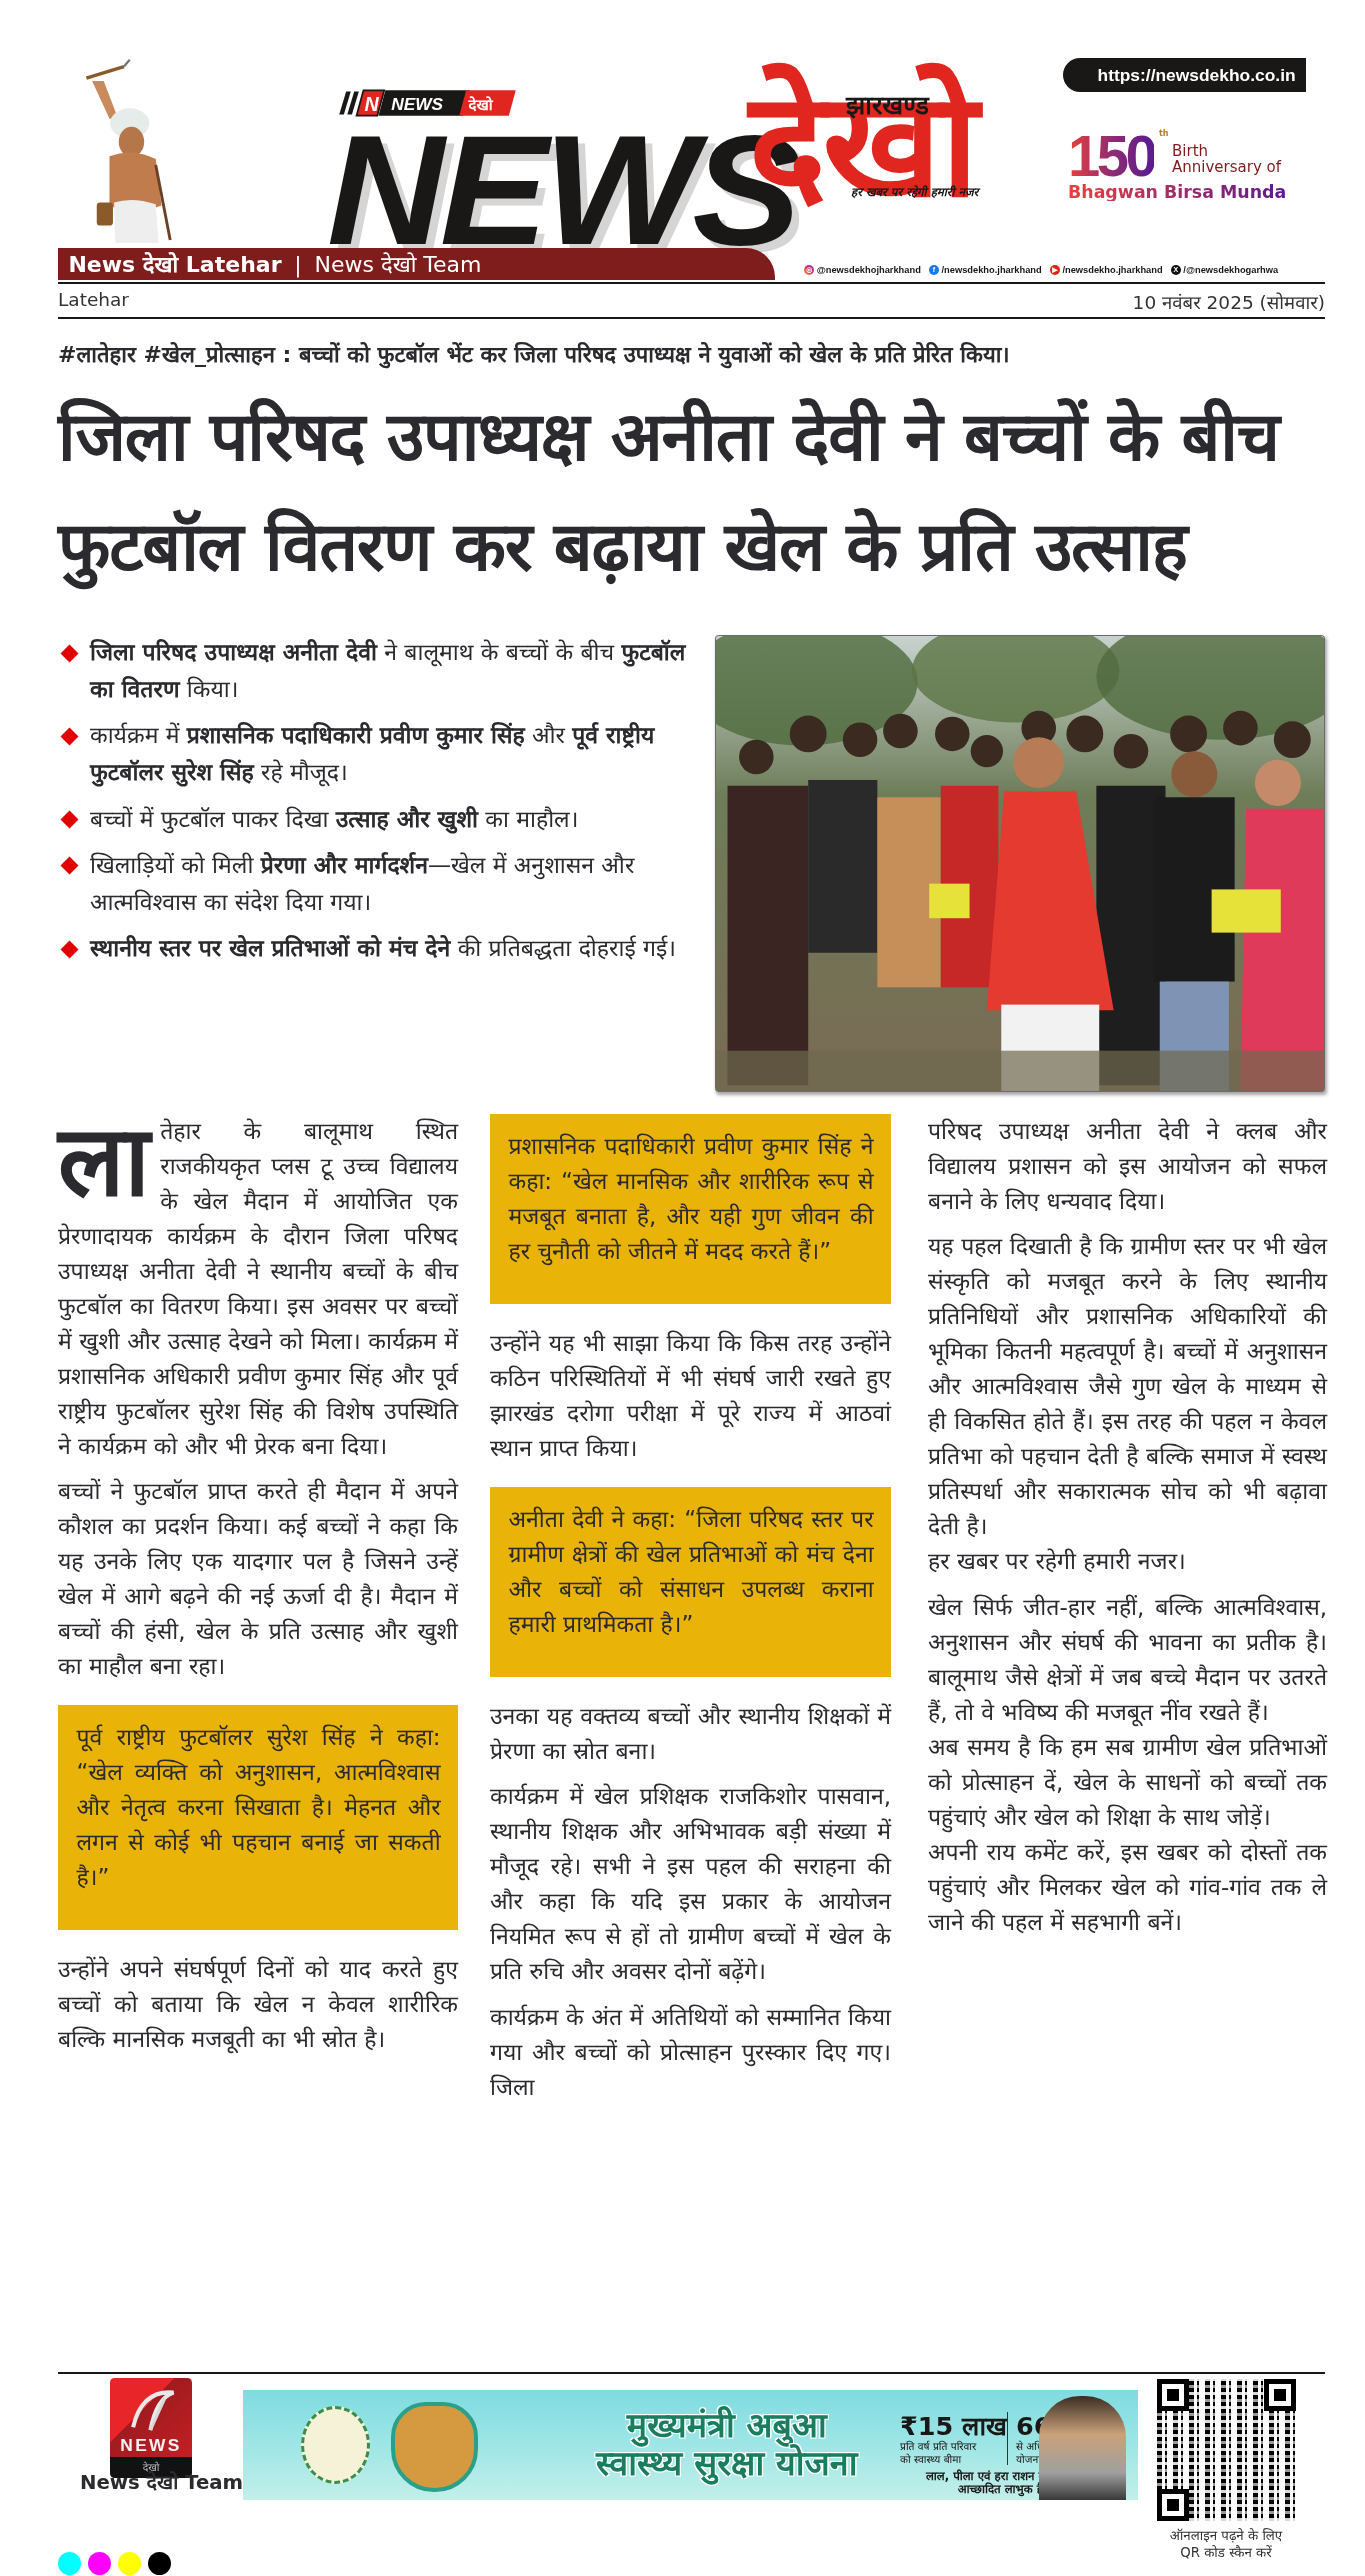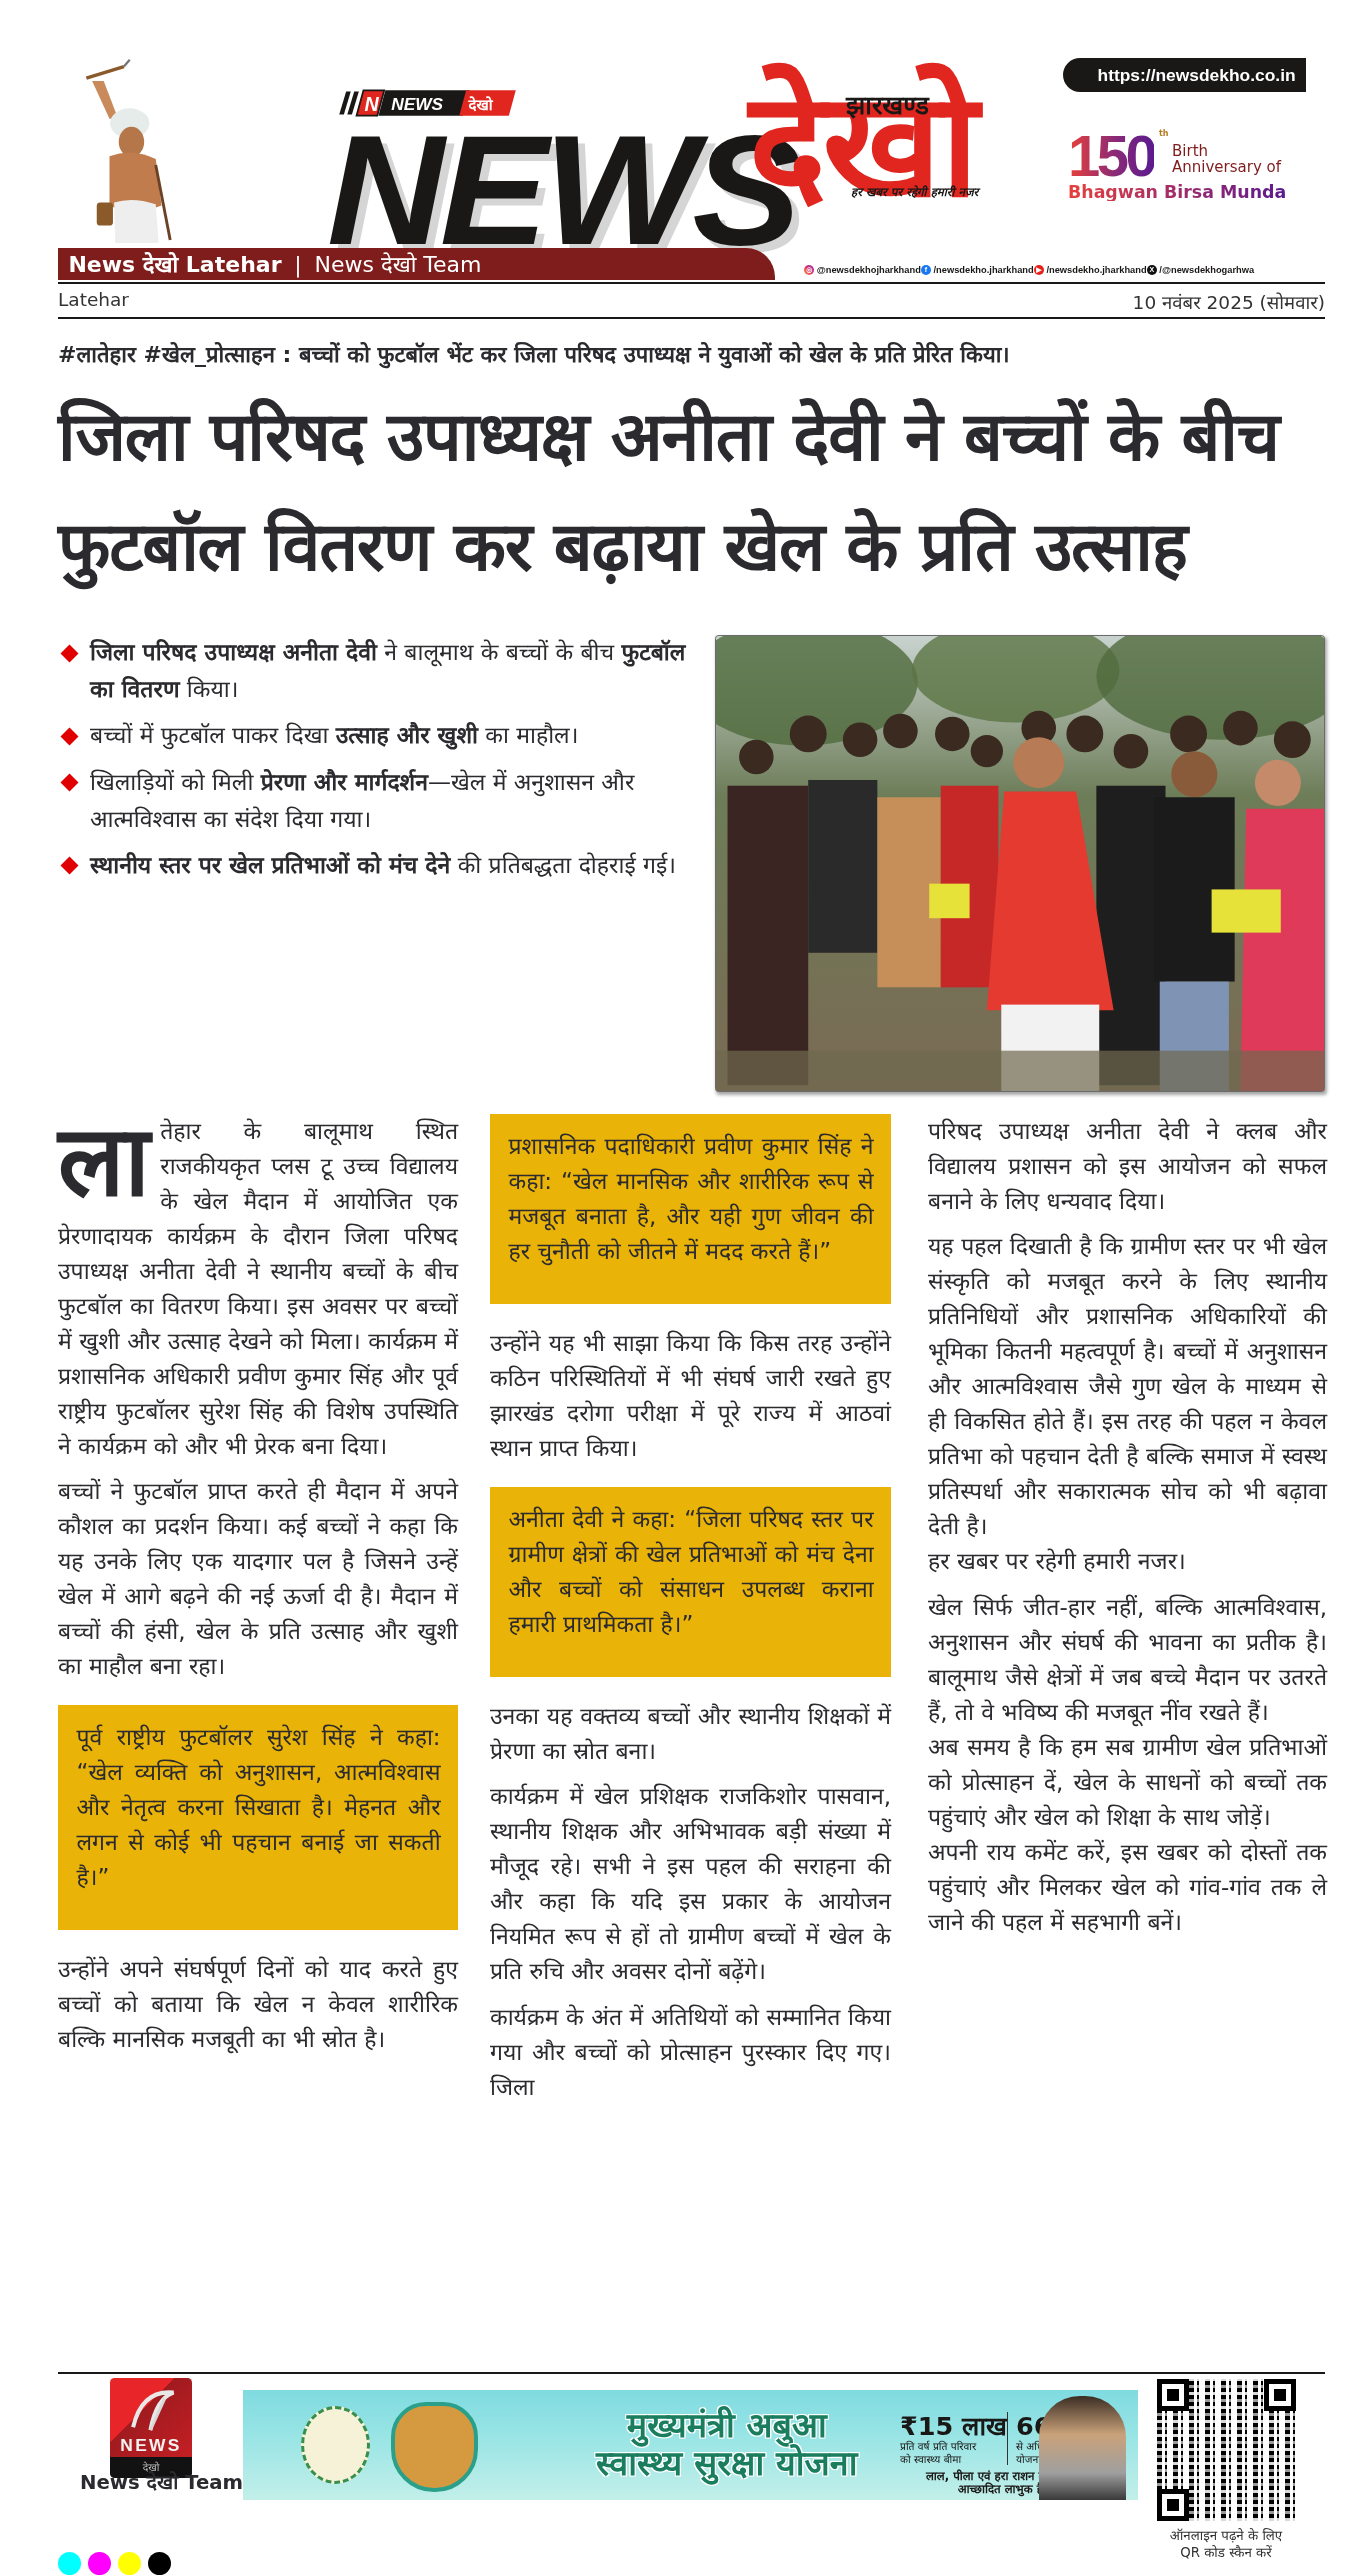--- a/index.html
+++ b/index.html
@@ -28,21 +28,21 @@
     .anniv .sup { position: absolute; left: 91px; top: 2.3px; font-size: 8px; color: #b7791f; font-weight: 700; }
     .anniv .birth { position: absolute; left: 104px; top: 17.4px; font-size: 15px; color: #7f1d1d; line-height: 1.05; }
     .anniv .name { position: absolute; left: 0; top: 57px; font-size: 17.4px; font-weight: 700; line-height: 1;
       background: linear-gradient(90deg, #e9403a, #a02c6a 50%, #5a1a90); -webkit-background-clip: text; background-clip: text; color: transparent; }
 
     .header-bar { position: absolute; left: 58px; top: 248px; width: 717px; height: 32px; background: #7f1d1d;
       border-top-right-radius: 29px; }
     .header-bar .bar-text { position: absolute; left: 10.4px; top: 3.5px; color: #ffffff; font-size: 22px; line-height: 25.5px; white-space: nowrap; }
     .header-bar .bar-text b { font-weight: 700; }
     .header-bar .sep { margin: 0 5.8px; }
-    .socials { position: absolute; left: 804px; top: 265px; display: flex; gap: 0; align-items: flex-start;
+    .socials { position: absolute; left: 804px; top: 265px; display: flex; gap: 8px; align-items: flex-start;
       font-family: "Liberation Sans", sans-serif; font-weight: 700; font-size: 9.3px; color: #1a1817; white-space: nowrap; }
     .socials .soc { display: flex; align-items: center; gap: 2.3px; }
     .socials .ic { display: inline-block; width: 10.4px; height: 10.4px; border-radius: 50%; color: #fff; font-size: 7px; line-height: 10.4px; text-align: center; font-weight: 700; }
     .ic-insta { background: linear-gradient(45deg, #f9a23a, #e1306c, #8a3ab9); }
     .ic-fb { background: #1877f2; }
     .ic-yt { background: #e62117; }
     .ic-x { background: #111; }
 
     .rule-top { position: absolute; left: 58px; top: 282px; width: 1267px; height: 1.7px; background: #1a1817; }
     .dateline { position: absolute; left: 58px; top: 289px; width: 1267px; height: 23px; font-size: 18.5px; color: #333; }
@@ -191,20 +191,24 @@
   <div class="rule-bottom"></div>
 </header>
 
 <div class="kicker">#लातेहार #खेल_प्रोत्साहन : बच्चों को फुटबॉल भेंट कर जिला परिषद उपाध्यक्ष ने युवाओं को खेल के प्रति प्रेरित किया।</div>
 <h1 class="headline">जिला परिषद उपाध्यक्ष अनीता देवी ने बच्चों के बीच फुटबॉल वितरण कर बढ़ाया खेल के प्रति उत्साह</h1>
 
 <ul class="highlights">
   <li>
     <span class="diamond"></span>
     <b>जिला परिषद उपाध्यक्ष अनीता देवी</b><span> ने बालूमाथ के बच्चों के बीच </span><b>फुटबॉल का वितरण</b><span> किया।</span>
+  </li>
+  <li>
+    <span class="diamond"></span>
+    <span>कार्यक्रम में </span><b>प्रशासनिक पदाधिकारी प्रवीण कुमार सिंह</b><span> और </span><b>पूर्व राष्ट्रीय फुटबॉलर सुरेश सिंह</b><span> रहे मौजूद।</span>
   </li>
   <li>
     <span class="diamond"></span>
     <span>बच्चों में फुटबॉल पाकर दिखा </span><b>उत्साह और खुशी</b><span> का माहौल।</span>
   </li>
   <li>
     <span class="diamond"></span>
     <span>खिलाड़ियों को मिली </span><b>प्रेरणा और मार्गदर्शन</b><span>—खेल में अनुशासन और आत्मविश्वास का संदेश दिया गया।</span>
   </li>
   <li>

